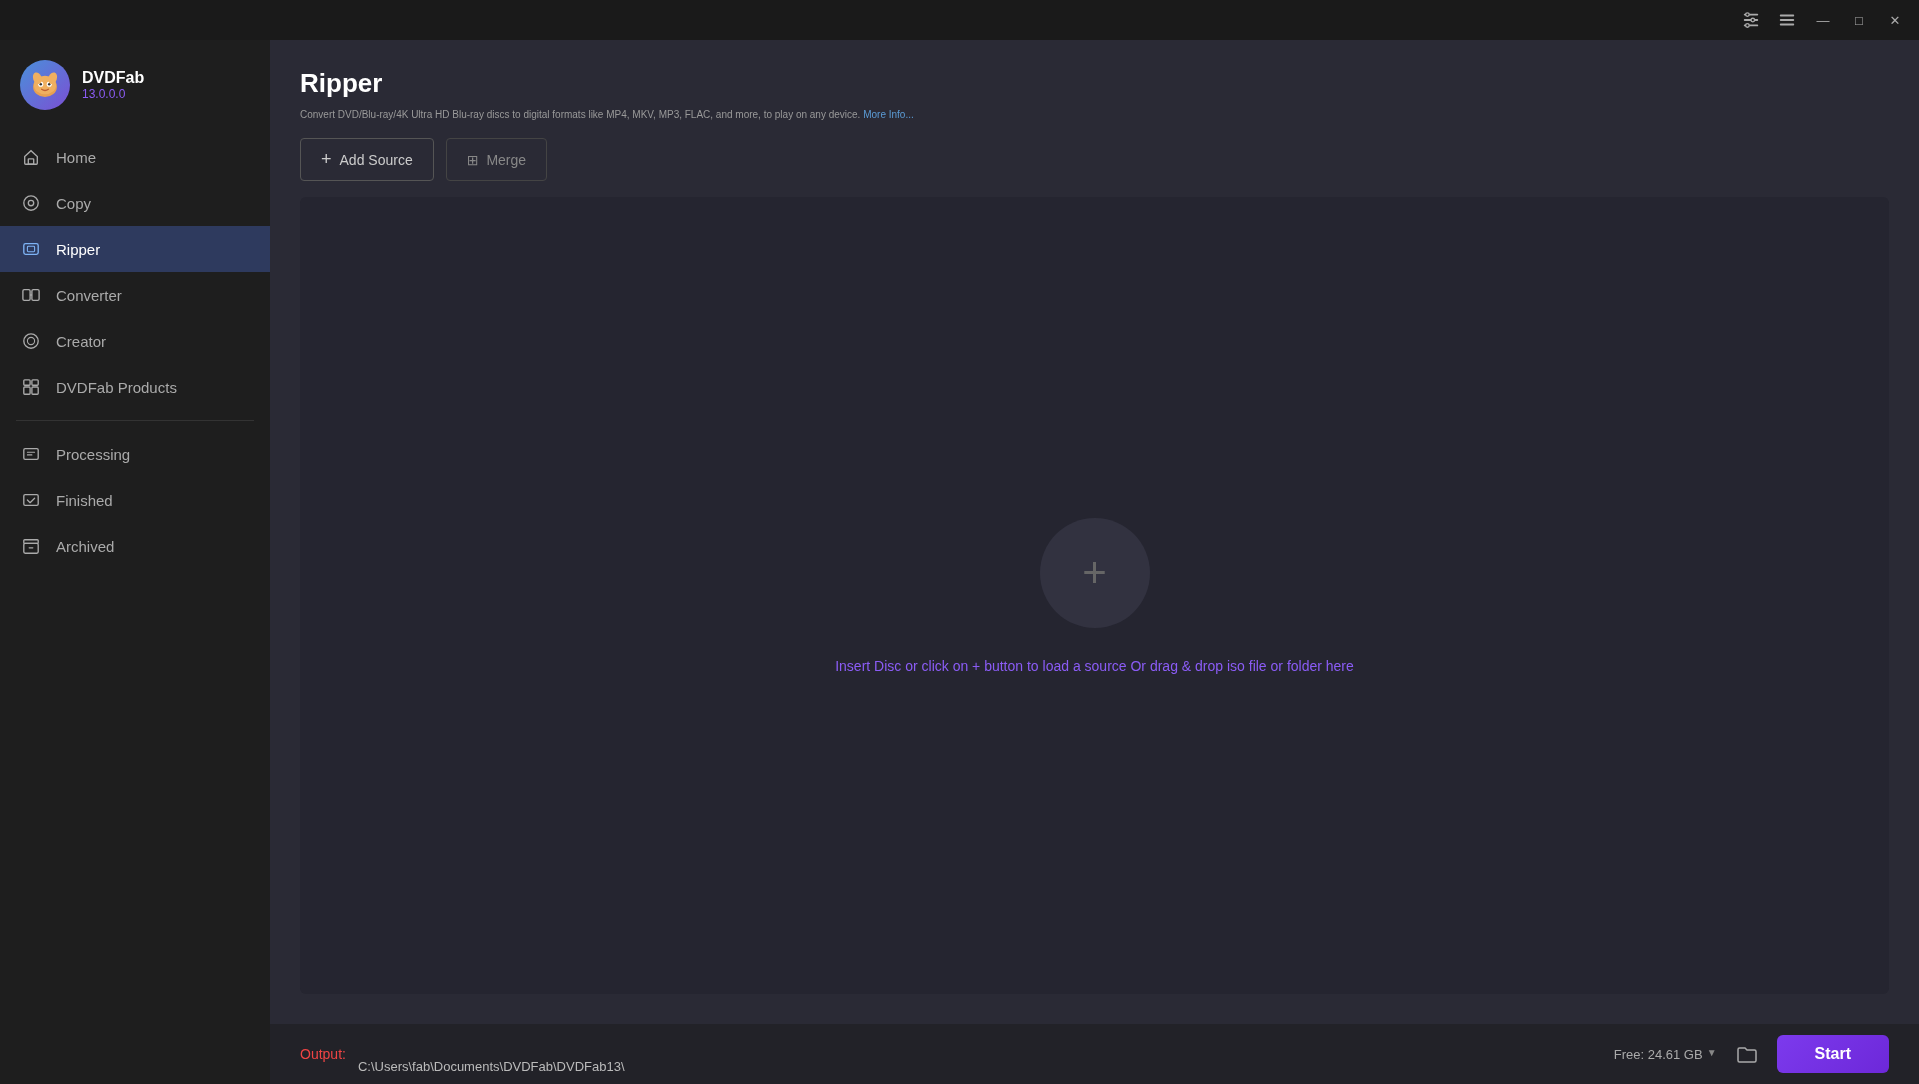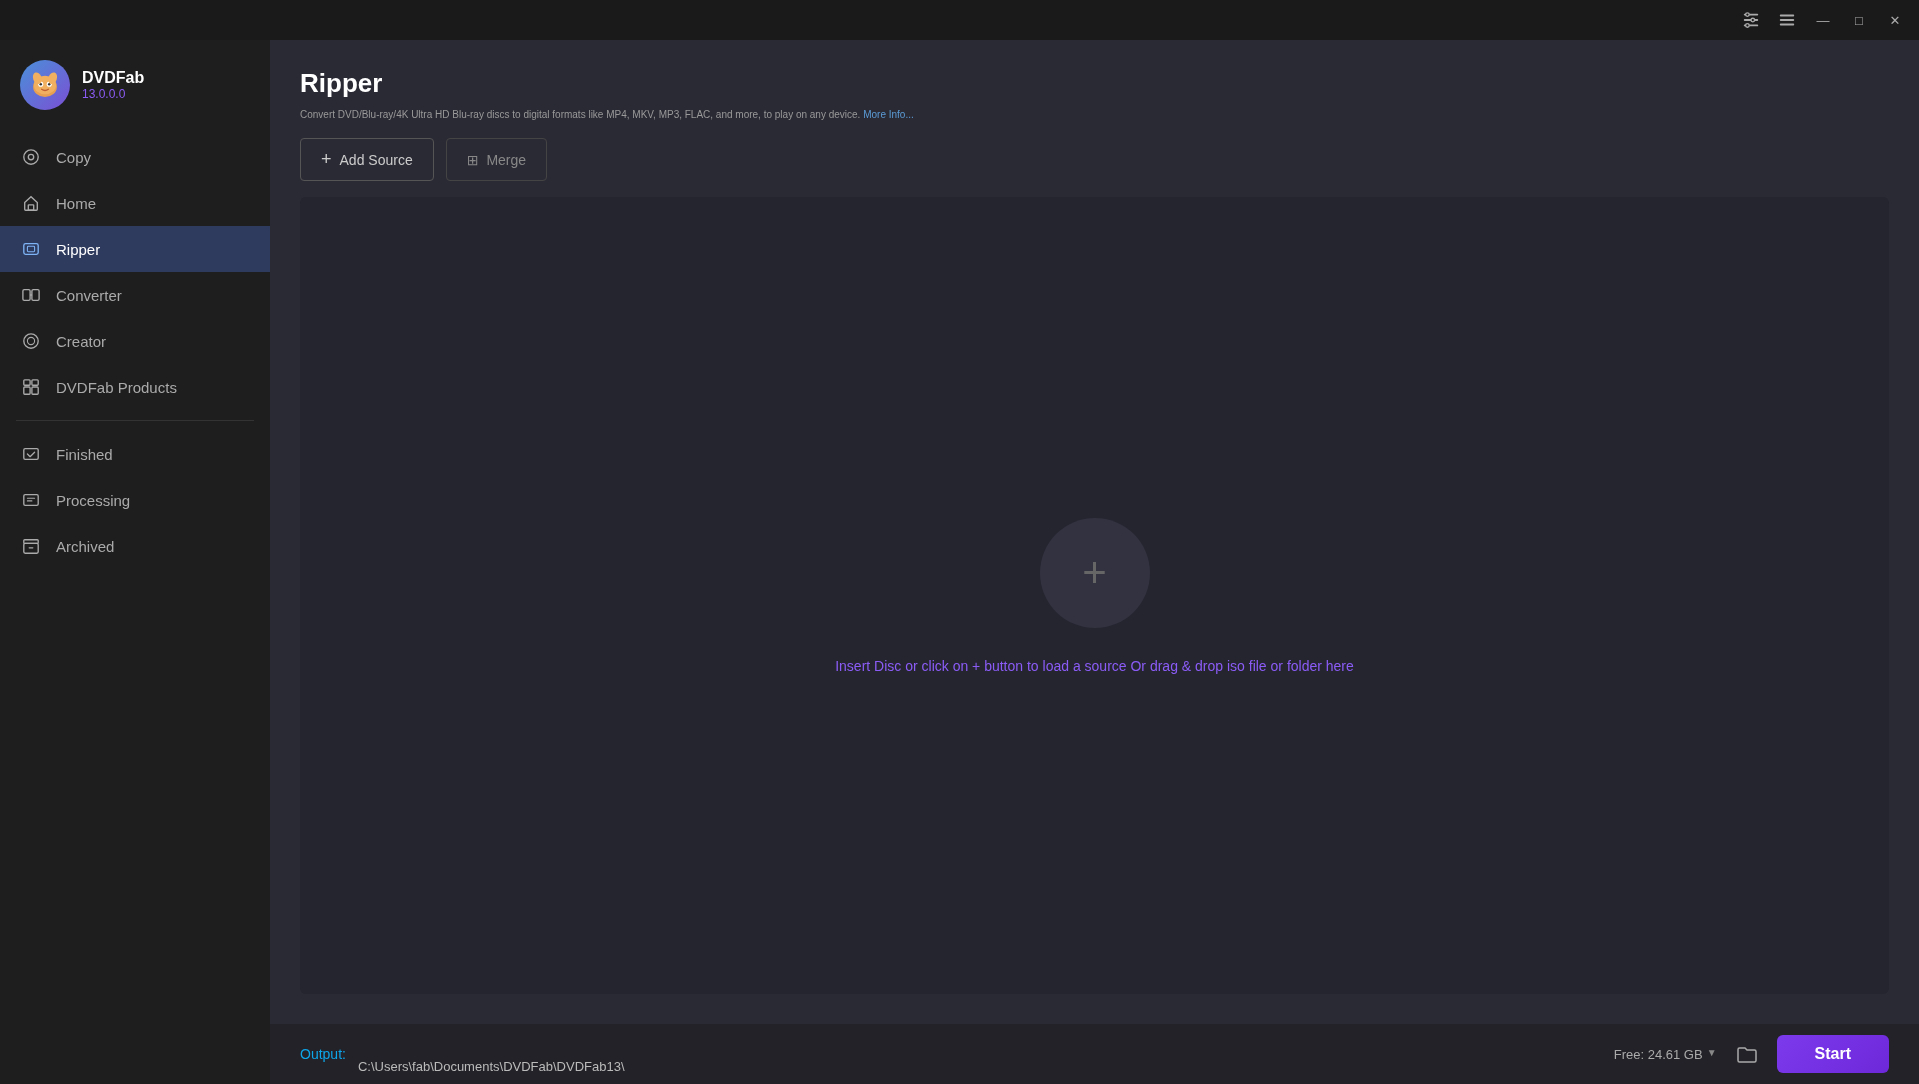--- a/index.html
+++ b/index.html
@@ -226,21 +226,21 @@
       height: 60px;
       background: #222228;
       display: flex;
       align-items: center;
       padding: 0 30px;
       flex-shrink: 0;
       gap: 12px;
     }
     .output-label {
       font-size: 14px;
-      color: #0ea5e9;
+      color: #ef4444;
       flex-shrink: 0;
     }
     .output-path {
       font-size: 13px;
       color: #bbb;
       flex: 1;
       margin-top: 24px;
     }
     .free-space {
       font-size: 13px;
@@ -333,35 +333,35 @@
       </div>
       <div class="logo-text">
         <span class="logo-name">DVDFab</span>
         <span class="logo-version">13.0.0.0</span>
       </div>
     </div>
 
     <div class="nav-item">
       <div class="nav-icon">
         <svg width="18" height="18" viewBox="0 0 20 20" fill="none">
+            <path d="M3 9.5L10 3l7 6.5V17a1 1 0 01-1 1H4a1 1 0 01-1-1V9.5z" stroke="#aaa" stroke-width="1.5" fill="none"></path>
+            <rect x="7" y="12" width="6" height="6" rx="0.5" stroke="#aaa" stroke-width="1.5" fill="none"></rect>
+          </svg>
+      </div>
+      <span>Home</span>
+    </div>
+
+    <div class="nav-item">
+      <div class="nav-icon">
+        <svg width="18" height="18" viewBox="0 0 20 20" fill="none">
             <circle cx="10" cy="10" r="8" stroke="#aaa" stroke-width="1.5"></circle>
             <circle cx="10" cy="10" r="3" stroke="#aaa" stroke-width="1.5"></circle>
           </svg>
       </div>
       <span>Copy</span>
-    </div>
-
-    <div class="nav-item">
-      <div class="nav-icon">
-        <svg width="18" height="18" viewBox="0 0 20 20" fill="none">
-            <path d="M3 9.5L10 3l7 6.5V17a1 1 0 01-1 1H4a1 1 0 01-1-1V9.5z" stroke="#aaa" stroke-width="1.5" fill="none"></path>
-            <rect x="7" y="12" width="6" height="6" rx="0.5" stroke="#aaa" stroke-width="1.5" fill="none"></rect>
-          </svg>
-      </div>
-      <span>Home</span>
     </div>
 
     <div class="nav-item active">
       <div class="nav-icon">
         <svg width="18" height="18" viewBox="0 0 20 20" fill="none">
             <rect x="2" y="4" width="16" height="12" rx="2" stroke="#7eb3f5" stroke-width="1.5"></rect>
             <rect x="6" y="7" width="8" height="6" rx="1" stroke="#7eb3f5" stroke-width="1.2"></rect>
           </svg>
       </div>
       <span>Ripper</span>
@@ -399,34 +399,34 @@
       </div>
       <span>DVDFab Products</span>
     </div>
 
     <div class="nav-divider"></div>
 
     <div class="nav-item">
       <div class="nav-icon">
         <svg width="18" height="18" viewBox="0 0 20 20" fill="none">
             <rect x="2" y="4" width="16" height="12" rx="1.5" stroke="#aaa" stroke-width="1.5"></rect>
+            <path d="M6 8h8M6 11h5" stroke="#aaa" stroke-width="1.2" stroke-linecap="round"></path>
+          </svg>
+      </div>
+      <span>Processing</span>
+    </div>
+
+    <div class="nav-item">
+      <div class="nav-icon">
+        <svg width="18" height="18" viewBox="0 0 20 20" fill="none">
+            <rect x="2" y="4" width="16" height="12" rx="1.5" stroke="#aaa" stroke-width="1.5"></rect>
             <path d="M6 10l3 3 5-5" stroke="#aaa" stroke-width="1.4" stroke-linecap="round" stroke-linejoin="round"></path>
           </svg>
       </div>
       <span>Finished</span>
-    </div>
-
-    <div class="nav-item">
-      <div class="nav-icon">
-        <svg width="18" height="18" viewBox="0 0 20 20" fill="none">
-            <rect x="2" y="4" width="16" height="12" rx="1.5" stroke="#aaa" stroke-width="1.5"></rect>
-            <path d="M6 8h8M6 11h5" stroke="#aaa" stroke-width="1.2" stroke-linecap="round"></path>
-          </svg>
-      </div>
-      <span>Processing</span>
     </div>
 
     <div class="nav-item">
       <div class="nav-icon">
         <svg width="18" height="18" viewBox="0 0 20 20" fill="none">
             <rect x="2" y="7" width="16" height="11" rx="1.5" stroke="#aaa" stroke-width="1.5"></rect>
             <rect x="2" y="3" width="16" height="4" rx="1" stroke="#aaa" stroke-width="1.5"></rect>
             <path d="M8 12h4" stroke="#aaa" stroke-width="1.4" stroke-linecap="round"></path>
           </svg>
       </div>

